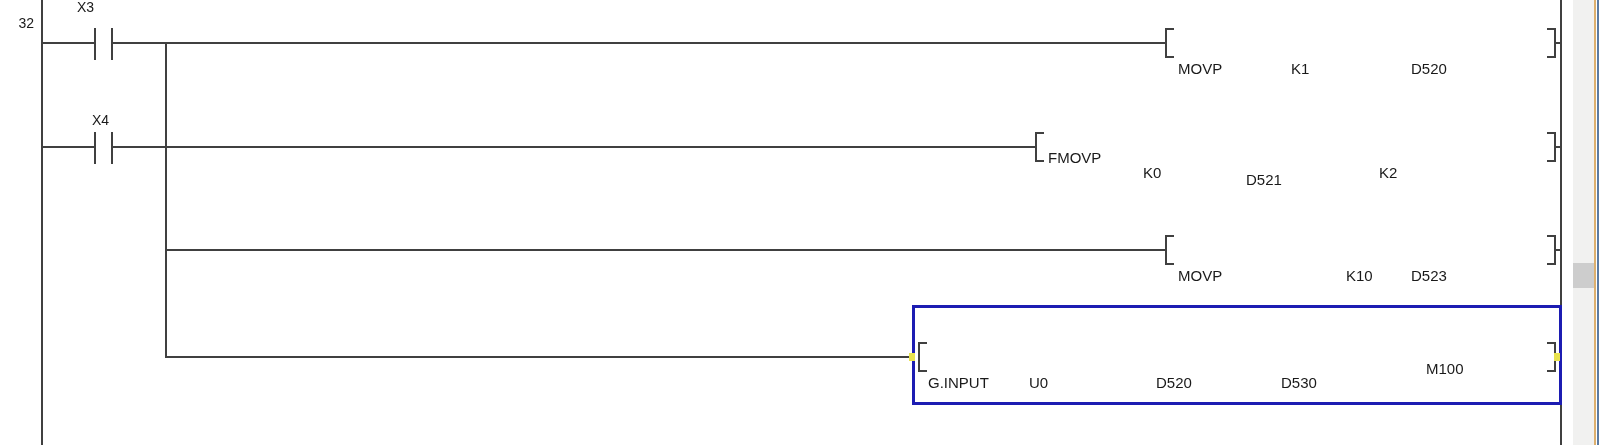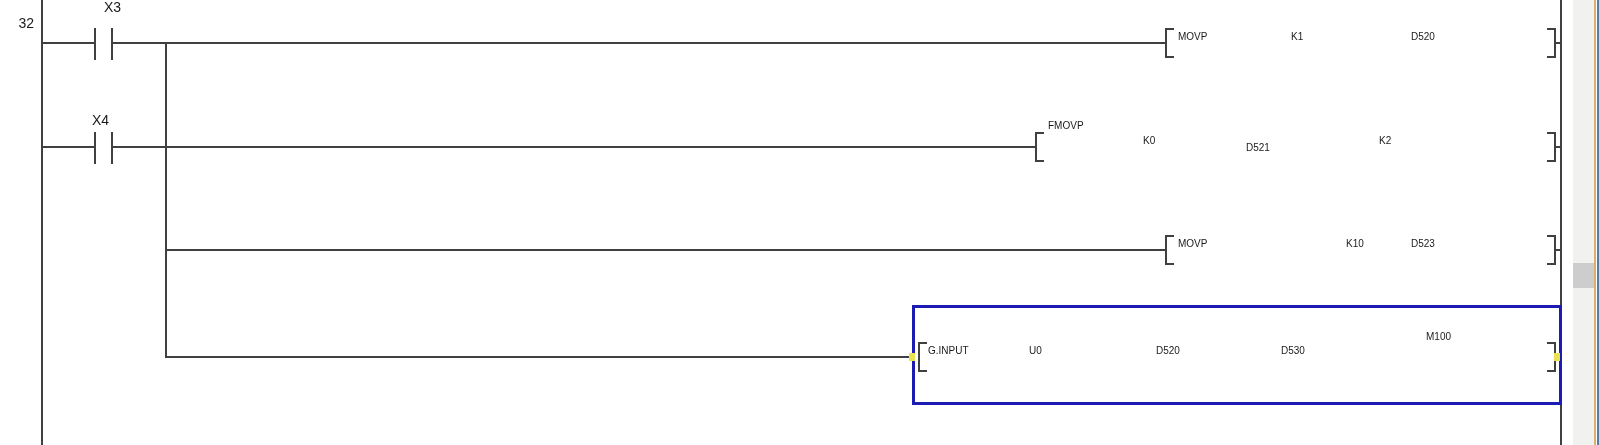--- a/index.html
+++ b/index.html
@@ -15,21 +15,21 @@
   .vwire{position:absolute;width:2px;background:#404040;}
   
   .contact-bar{position:absolute;width:2px;height:32px;background:#404040;}
   .contact-label{position:absolute;font-size:14px;line-height:15px;white-space:nowrap;}
   
   .obracket{position:absolute;width:9px;height:30px;box-sizing:border-box;
     border-left:2px solid #404040;border-top:2px solid #404040;border-bottom:2px solid #404040;}
   .cbracket{position:absolute;width:9px;height:30px;box-sizing:border-box;
     border-right:2px solid #404040;border-top:2px solid #404040;border-bottom:2px solid #404040;}
   
-  .optext{position:absolute;font-size:10px;line-height:16px;white-space:nowrap;}
+  .optext{position:absolute;font-size:15px;line-height:16px;white-space:nowrap;margin-top:32px;}
   .rung-number{position:absolute;left:10px;top:16px;width:24px;text-align:right;
     font-size:14px;line-height:15px;}
   
   .selection-box{position:absolute;left:912px;top:305px;width:650px;height:100px;
     box-sizing:border-box;border:3px solid #1c1cb2;background:transparent;}
   .nub{position:absolute;width:6px;height:8px;background:#e8e24e;z-index:5;}
   
   .scroll-track{position:absolute;left:1573px;top:0;width:21px;height:445px;background:#f1f1f0;}
   .scroll-thumb{position:absolute;left:1573px;top:263px;width:21px;height:25px;background:#cdcdcd;}
   .edge-orange{position:absolute;left:1594px;top:0;width:2px;height:445px;background:#dcaf6e;}
@@ -40,21 +40,21 @@
 
 <div class="rail" style="left:41px"></div>
 <div class="rail" style="left:1560px"></div>
 
 <div class="rung-number">32</div>
 
 <div class="vwire" style="left:165px;top:42px;height:316px"></div>
 
 <div>
   <div class="wire" style="left:42px;top:42px;width:52px"></div>
-  <div class="contact-label" style="left:104px;top:0px">X3</div>
+  <div class="contact-label" style="left:77px;top:0px">X3</div>
   <div>
     <div class="contact-bar" style="left:94px;top:28px"></div>
     <div class="contact-bar" style="left:111px;top:28px"></div>
   </div>
   <div class="wire" style="left:113px;top:42px;width:1052px"></div>
   <div>
     <div class="obracket" style="left:1165px;top:28px"></div>
     <div class="optext" style="left:1178px;top:29px">MOVP</div>
     <div class="optext" style="left:1291px;top:29px">K1</div>
     <div class="optext" style="left:1411px;top:29px">D520</div>

